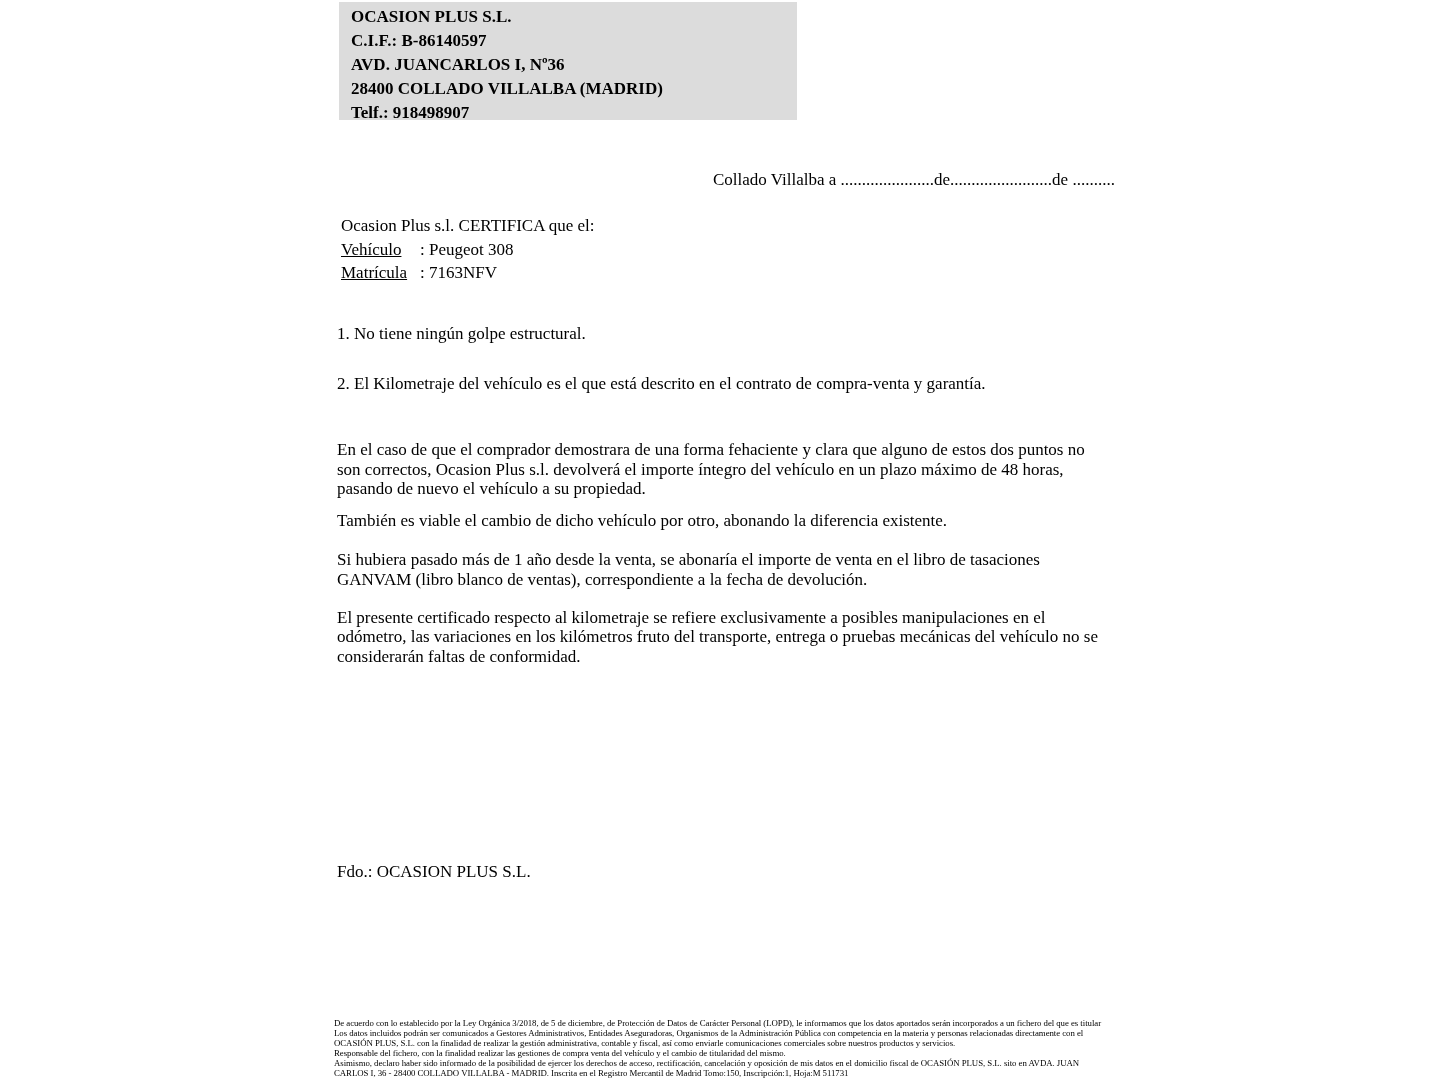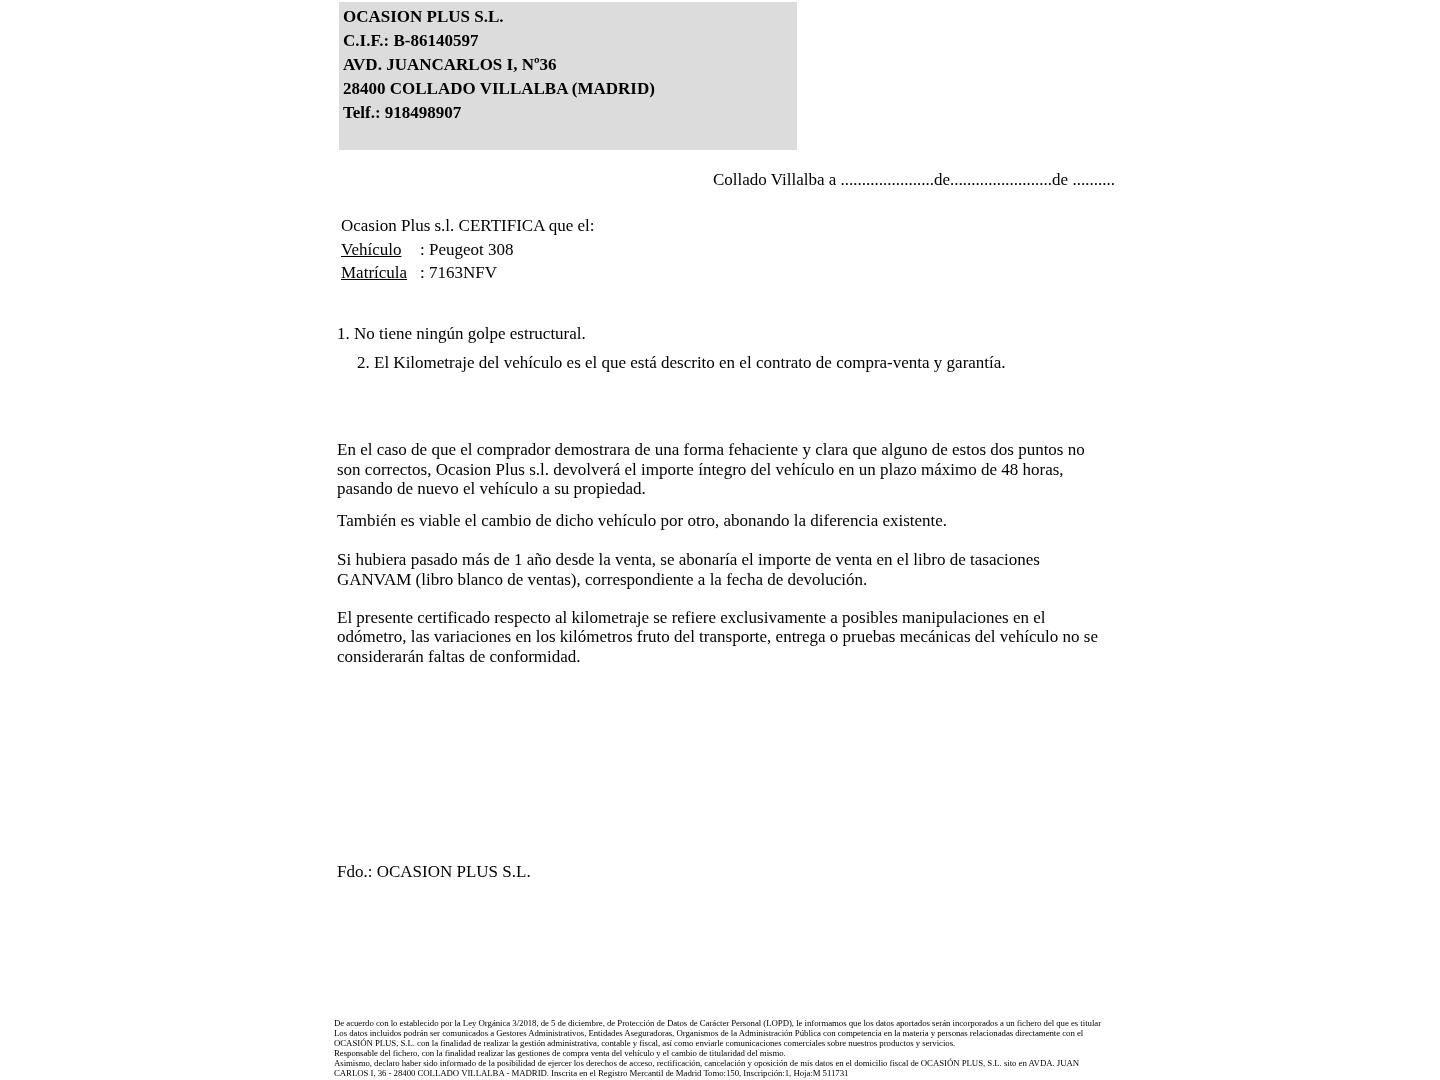--- a/index.html
+++ b/index.html
@@ -13,24 +13,24 @@
     color: #000000;
     font-family: "Liberation Serif", serif;
     position: relative;
     overflow: hidden;
   }
   .header-box {
     position: absolute;
     left: 339px;
     top: 2px;
     width: 458px;
-    height: 148px;
+    height: 118px;
     background: #dcdcdc;
     box-sizing: border-box;
-    padding: 3px 0 0 4px;
+    padding: 3px 0 0 12px;
     font-weight: bold;
     font-size: 17px;
     line-height: 24px;
   }
   .date-line {
     position: absolute;
     left: 701px;
     top: 170px;
     font-size: 17px;
     line-height: 20px;
@@ -55,24 +55,23 @@
   .point-1 {
     position: absolute;
     left: 337px;
     top: 324px;
     font-size: 17px;
     line-height: 20px;
   }
   .point-2 {
     position: absolute;
     left: 337px;
-    top: 353px;
+    top: 374px;
     font-size: 17px;
     line-height: 20px;
-    margin-left: 20px;
   }
   .paragraphs {
     position: absolute;
     left: 337px;
     top: 440px;
     width: 763px;
     font-size: 17px;
     line-height: 19.6px;
   }
   .paragraphs p { margin: 0; }

